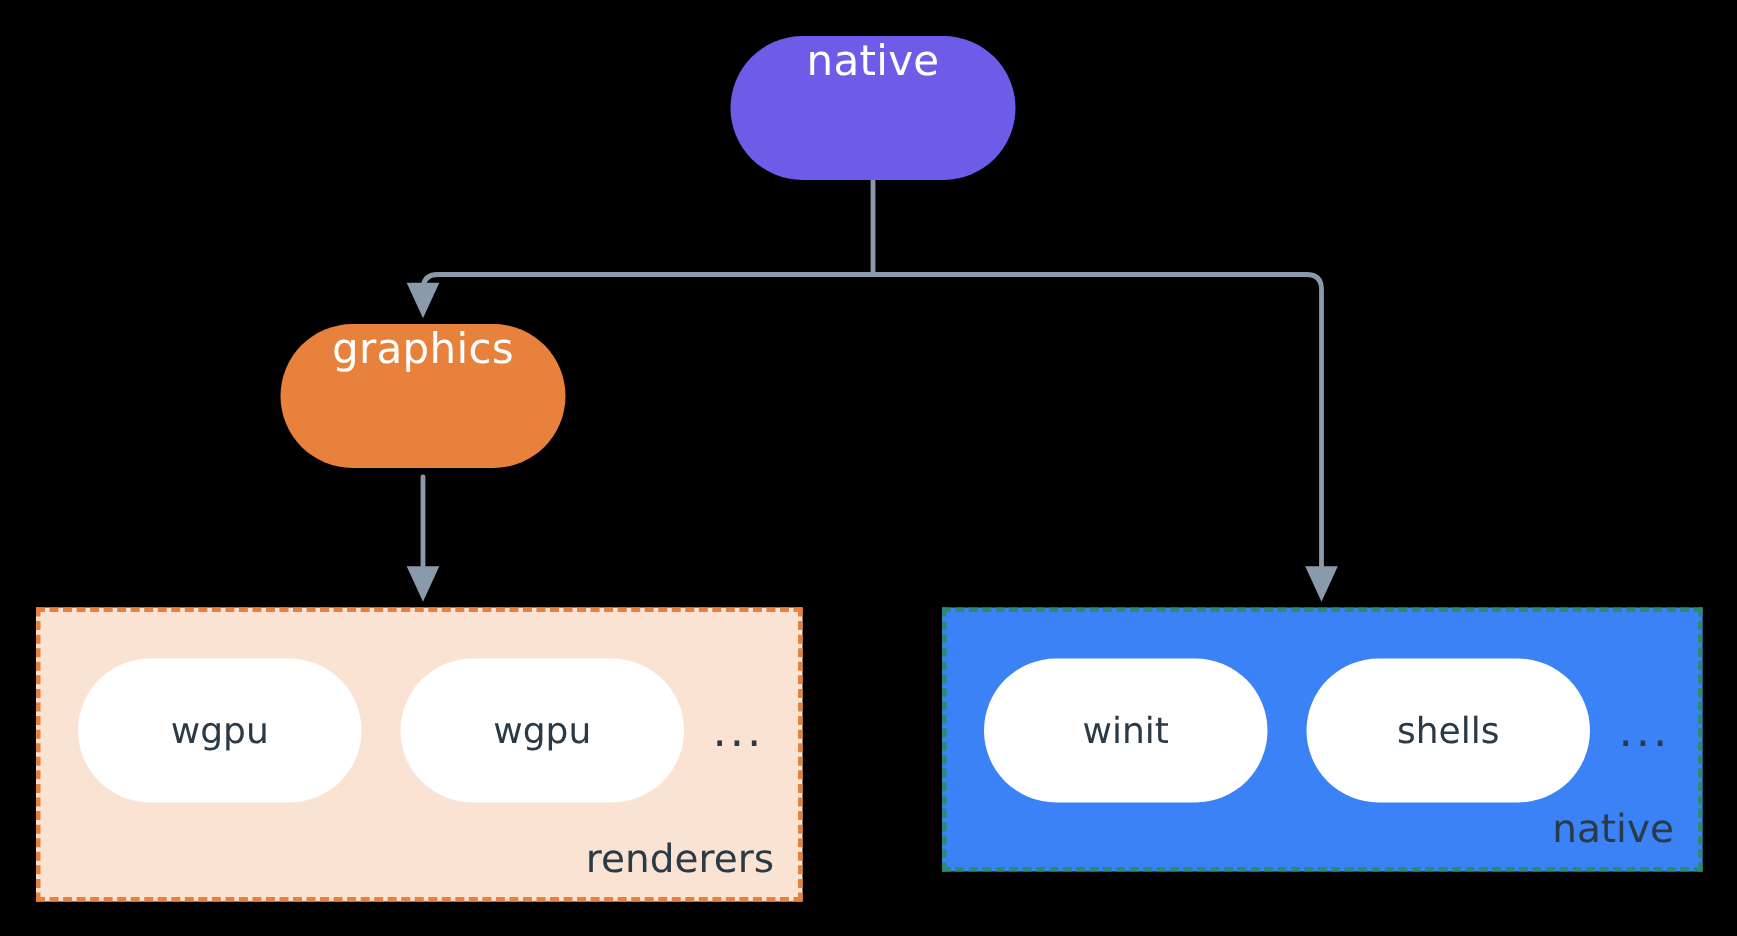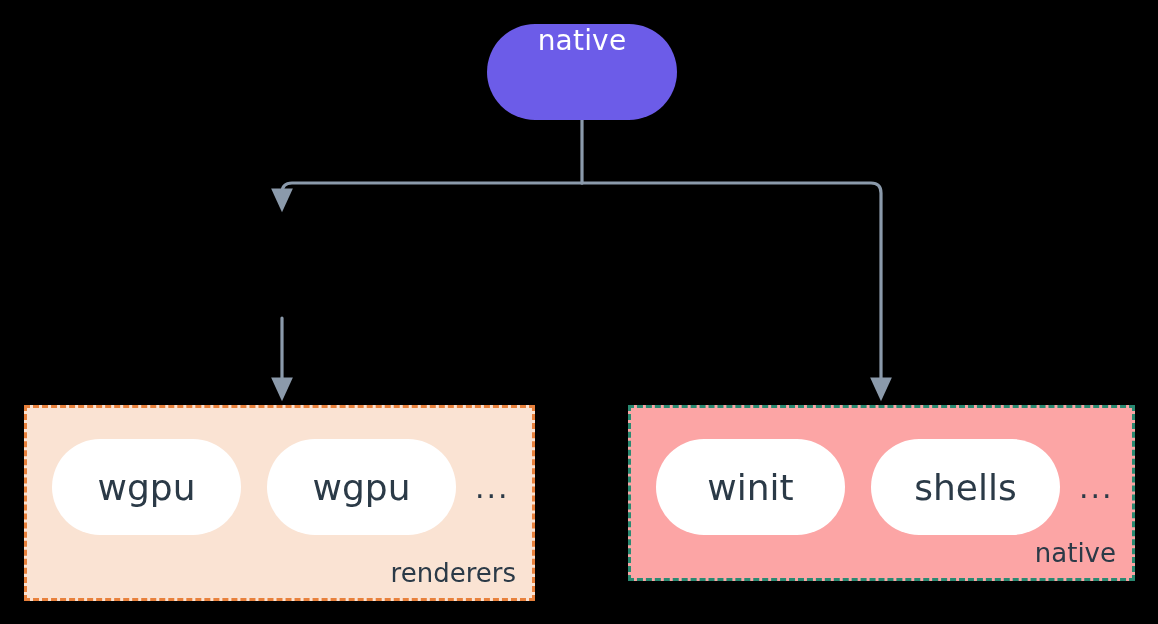--- a/index.html
+++ b/index.html
@@ -67,21 +67,21 @@
     width: 511px;
     height: 196px;
     background: #fae3d3;
     border-color: #e8813c;
   }
   #group-shells {
     left: 628px;
     top: 405px;
     width: 507px;
     height: 176px;
-    background: #fca5a5;
+    background: #3b82f6;
     border-color: #2a8a72;
     padding-left: 24px;
   }
   .group-label {
     position: absolute;
     right: 16px;
     bottom: 10px;
     font-size: 26px;
     color: #2b3a47;
     white-space: nowrap;
@@ -92,21 +92,21 @@
     position: absolute;
     top: 31px;
     height: 96px;
     width: 189px;
     background: #ffffff;
     border-radius: 999px;
     display: flex;
     align-items: center;
     justify-content: center;
     color: #2b3a47;
-    font-size: 36px;
+    font-size: 24px;
     white-space: nowrap;
     box-sizing: border-box;
   }
   .pill-a { left: 25px; }
   .pill-b { left: 240px; }
   .ellipsis {
     position: absolute;
     top: 31px;
     height: 96px;
     left: 448px;
@@ -135,20 +135,23 @@
 
     <path d="M 582 183 L 871 183 Q 881 183 881 193 L 881 389" fill="none" stroke="#8b9aab" stroke-width="3.2" stroke-linecap="round" marker-end="url(#arrowhead)"></path>
 
     <path d="M 282 318 L 282 389" fill="none" stroke="#8b9aab" stroke-width="3.2" stroke-linecap="round" marker-end="url(#arrowhead)"></path>
   </svg>
 
   <div class="node" id="node-native">
     <span>native</span>
   </div>
 
+  <div class="node" id="node-graphics">
+    <span>graphics</span>
+  </div>
 
   <div class="group" id="group-renderers">
     <div class="pill pill-a">
       <span>wgpu</span>
     </div>
     <div class="pill pill-b">
       <span>wgpu</span>
     </div>
     <div class="ellipsis">
       <span>...</span>

